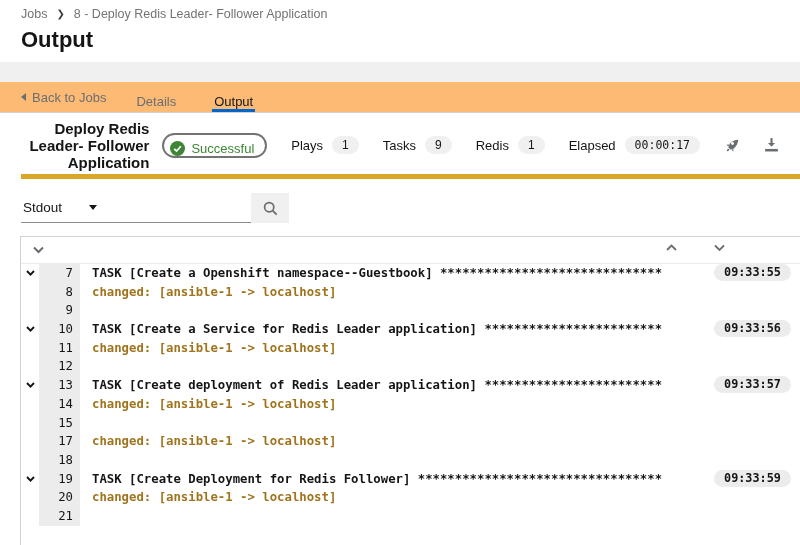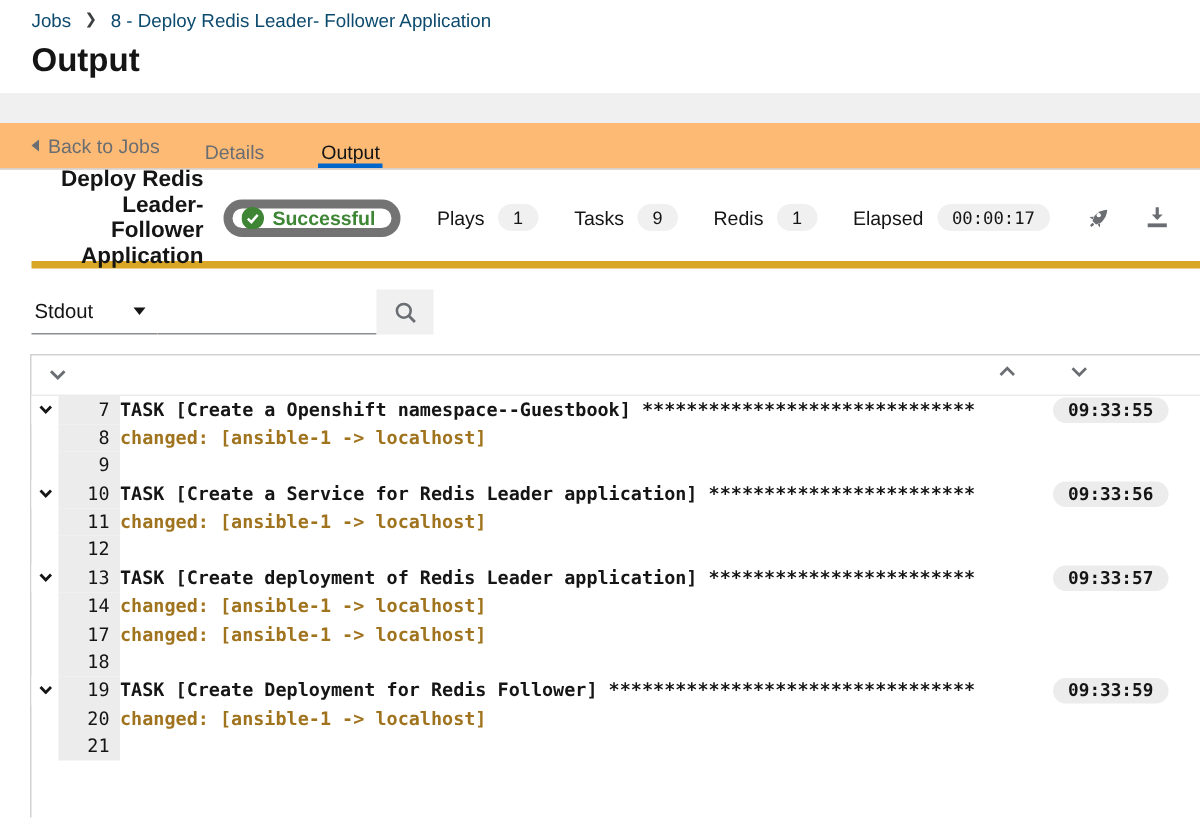--- a/index.html
+++ b/index.html
@@ -2,44 +2,44 @@
 <html><head>
 <meta charset="utf-8">
 <style>
   * { margin:0; padding:0; box-sizing:border-box; }
   html,body { width:800px; height:545px; overflow:hidden; background:#fff;
     font-family:"Liberation Sans", sans-serif; color:#151515; }
 
   
   .topbar { height:62px; padding:7px 0 0 21px; background:#fff; }
   .breadcrumb { display:flex; align-items:center; gap:9px; font-size:12.5px; }
-  .crumb-link { color:#0c4a6e; text-decoration:none; cursor:pointer; }
+  .crumb-link { color:#737373; text-decoration:none; cursor:pointer; }
   .crumb-sep { color:#3c3f42; font-size:10px; transform:translateY(-1px); }
   .page-title { font-size:22px; font-weight:700; margin-top:6px; color:#151515; }
 
   .gray-band { height:20px; background:#f0f0f0; }
 
   
   .tabs-row { height:31px; border-bottom:1px solid #d2d2d2; display:flex;
     align-items:stretch; padding-left:21px; background:#fdba74; }
   .back-link { display:flex; align-items:center; gap:6px; color:#6a6e73;
     font-size:13px; margin-right:28px; cursor:pointer; }
   .back-caret { width:0; height:0; border-top:4px solid transparent;
     border-bottom:4px solid transparent; border-right:5px solid #6a6e73; }
   .tab { display:flex; align-items:flex-end; font-size:13px; color:#6a6e73;
     padding:0 2px; margin-right:34px; border-bottom:3px solid transparent; cursor:pointer; }
   .tab.active { color:#151515; font-weight:500; border-bottom-color:#0066cc; }
 
   
   .job-header { display:flex; align-items:center; margin-top:12px; height:40px;
     padding:0 14px 0 22px; }
   .job-title { font-size:15px; font-weight:700;text-align:right; }
-  .status-badge { display:flex; align-items:center; gap:6px; margin-left:13px;
-    border:6px solid #737373; border-radius:13px; height:25px; padding:0 11px 0 6px;
-    color:#3e8635; font-size:13px; background:#fff; flex:none;font-weight:bold; }
+  .status-badge { display:flex; align-items:flex-end; gap:6px; margin-left:13px;
+    border:2px solid #737373; border-radius:13px; height:25px; padding:0 11px 0 6px;
+    color:#3e8635; font-size:13px; background:#fff; flex:none; }
   .stats { display:flex; align-items:center; margin-left:24px; }
   .stat { display:flex; align-items:center; margin-right:24px; }
   .stat-label { font-size:13px; margin-right:9px; }
   .stat-pill { background:#f0f0f0; border-radius:11px; padding:2px 10px;
     font-size:12px; color:#151515; }
   .stat-pill.mono { font-family:"DejaVu Sans Mono", monospace; font-size:11.5px; }
   .hdr-icons { display:flex; align-items:center; margin-left:auto; gap:22px; padding-right:6px; }
   .icon-btn { background:none; border:0; cursor:pointer; display:flex; align-items:center; }
 
   
@@ -65,21 +65,21 @@
   .tb-up   { position:absolute; left:645px; top:7px; }
   .tb-down { position:absolute; left:693px; top:7px; }
   .tb-diag { position:absolute; left:762px; top:5px; }
 
   .log-lines { font-family:"DejaVu Sans Mono", monospace; }
   .log-row { display:flex; height:18.7px; line-height:18.7px; font-size:12.3px; }
   .cell-arrow { width:18px; display:flex; align-items:center; justify-content:center;
     background:#fff; cursor:pointer; border:0; padding:0; flex:none; }
   .cell-num { width:41px; background:#ececec; text-align:right; padding-right:7px;
     color:#151515; flex:none; font-size:12.3px; }
-  .cell-text { flex:1; display:flex; align-items:center; padding-left:0;
+  .cell-text { flex:1; display:flex; padding-left:12px;
     white-space:pre; overflow:hidden;gap:26px; }
   .line-text { flex:none; }
   .type-task .line-text { font-weight:700; color:#151515; }
   .type-changed .line-text { font-weight:700; color:#a0741e; }
   .row-spacer { flex:1; }
   .time-pill { flex:none; background:#ececec; border-radius:10px; padding:0 10px;
     height:17px; line-height:17px; font-weight:700; font-size:11.8px;
     margin-right:54px; color:#151515; }
 </style>
 </head>
@@ -307,20 +307,33 @@
       </svg>
     </button>
     <div class="cell-num">14</div>
     <div class="cell-text">
       <span class="line-text">changed: [ansible-1 -&gt; localhost]</span>
       <span class="row-spacer"></span>
       
     </div>
   </div>
 
+  <div class="log-row">
+    <button class="cell-arrow" style="visibility: hidden;">
+      <svg width="9" height="6" viewBox="0 0 9 6">
+        <polyline points="1,1 4.5,4.6 8,1" fill="none" stroke="#151515" stroke-width="1.9"></polyline>
+      </svg>
+    </button>
+    <div class="cell-num">15</div>
+    <div class="cell-text">
+      <span class="line-text"></span>
+      <span class="row-spacer"></span>
+      
+    </div>
+  </div>
 
 
   <div class="log-row type-changed">
     <button class="cell-arrow" style="visibility: hidden;">
       <svg width="9" height="6" viewBox="0 0 9 6">
         <polyline points="1,1 4.5,4.6 8,1" fill="none" stroke="#151515" stroke-width="1.9"></polyline>
       </svg>
     </button>
     <div class="cell-num">17</div>
     <div class="cell-text">

